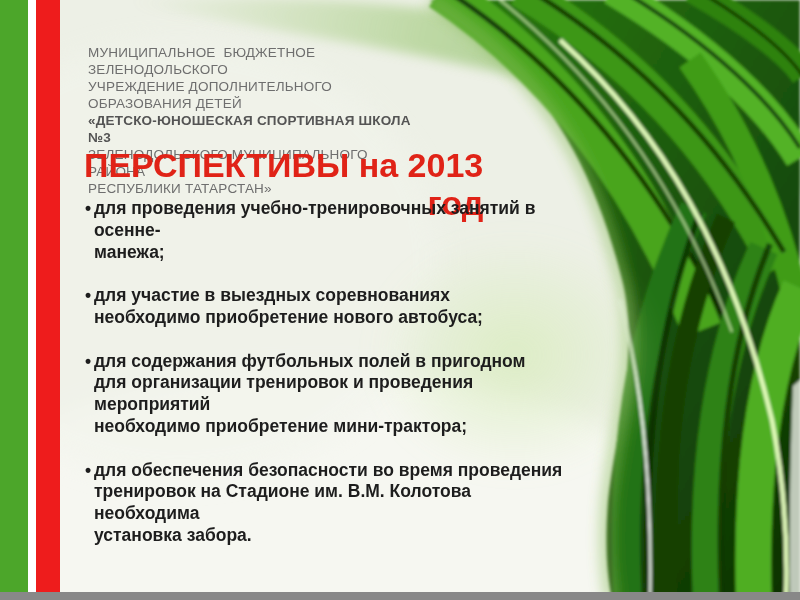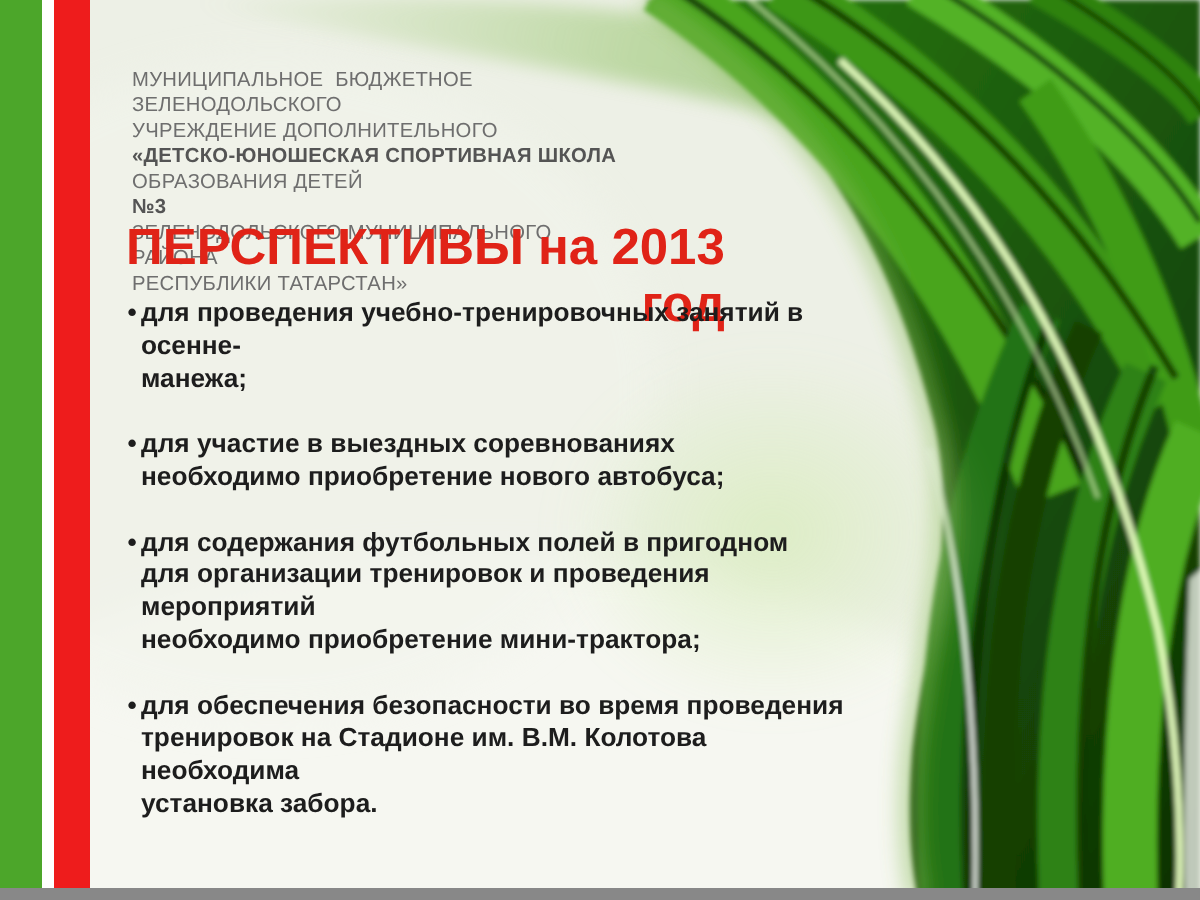--- a/index.html
+++ b/index.html
@@ -110,22 +110,22 @@
 
   <div class="stripe stripe-green"></div>
   <div class="stripe stripe-white"></div>
   <div class="stripe stripe-red"></div>
   <div class="stripe-foot"></div>
 
   <div class="org">
     <div class="org-line">МУНИЦИПАЛЬНОЕ  БЮДЖЕТНОЕ</div>
     <div class="org-line">ЗЕЛЕНОДОЛЬСКОГО</div>
     <div class="org-line">УЧРЕЖДЕНИЕ ДОПОЛНИТЕЛЬНОГО</div>
+    <div class="org-line">ОБРАЗОВАНИЯ ДЕТЕЙ</div>
     <div class="org-line bold">«ДЕТСКО-ЮНОШЕСКАЯ СПОРТИВНАЯ ШКОЛА</div>
-    <div class="org-line">ОБРАЗОВАНИЯ ДЕТЕЙ</div>
     <div class="org-line bold">№3</div>
     <div class="org-line">ЗЕЛЕНОДОЛЬСКОГО МУНИЦИПАЛЬНОГО</div>
     <div class="org-line">РАЙОНА</div>
     <div class="org-line">РЕСПУБЛИКИ ТАТАРСТАН»</div>
   </div>
 
   <div class="title">
     <div>ПЕРСПЕКТИВЫ на 2013</div>
     <div>год</div>
   </div>

